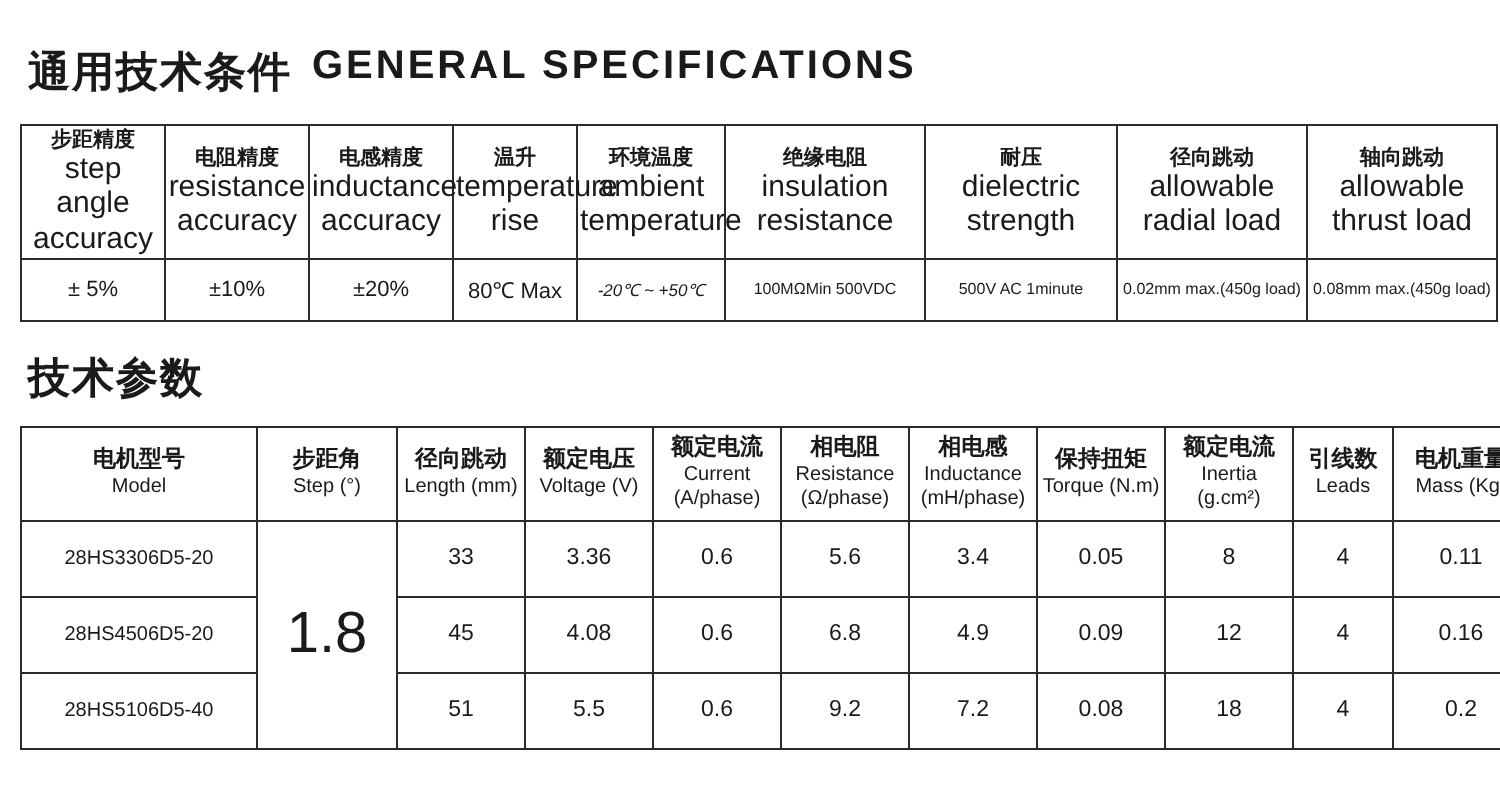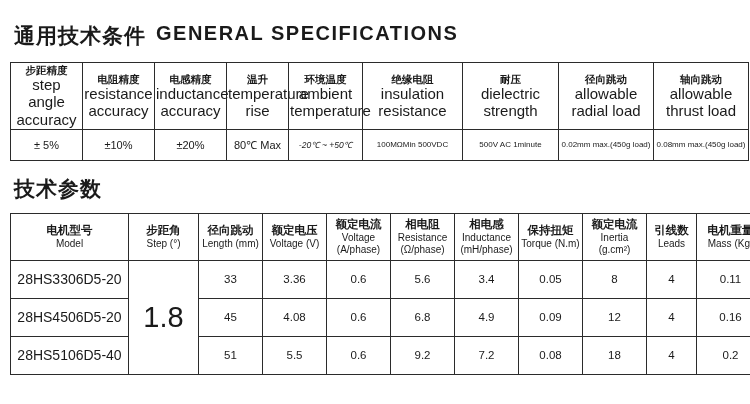--- a/index.html
+++ b/index.html
@@ -110,21 +110,21 @@
     font-weight: bold;
   }
   #spec-table .hdr .en {
     display: block;
     font-size: 10px;
   }
   #spec-table .row td {
     height: 33px;
   }
   #spec-table .model {
-    font-size: 14px;
+    font-size: 10px;
     margin-left: 42px;
   }
   #spec-table .step-cell {
     font-size: 29px;
     vertical-align: middle;
   }
 </style>
 </head>
 <body>
 
@@ -231,21 +231,21 @@
         <td class="hdr">
           <span class="cn">径向跳动</span>
           <span class="en">Length (mm)</span>
         </td>
         <td class="hdr">
           <span class="cn">额定电压</span>
           <span class="en">Voltage (V)</span>
         </td>
         <td class="hdr">
           <span class="cn">额定电流</span>
-          <span class="en">Voltage (A/phase)</span>
+          <span class="en">Current (A/phase)</span>
         </td>
         <td class="hdr">
           <span class="cn">相电阻</span>
           <span class="en">Resistance (Ω/phase)</span>
         </td>
         <td class="hdr">
           <span class="cn">相电感</span>
           <span class="en">Inductance (mH/phase)</span>
         </td>
         <td class="hdr">

